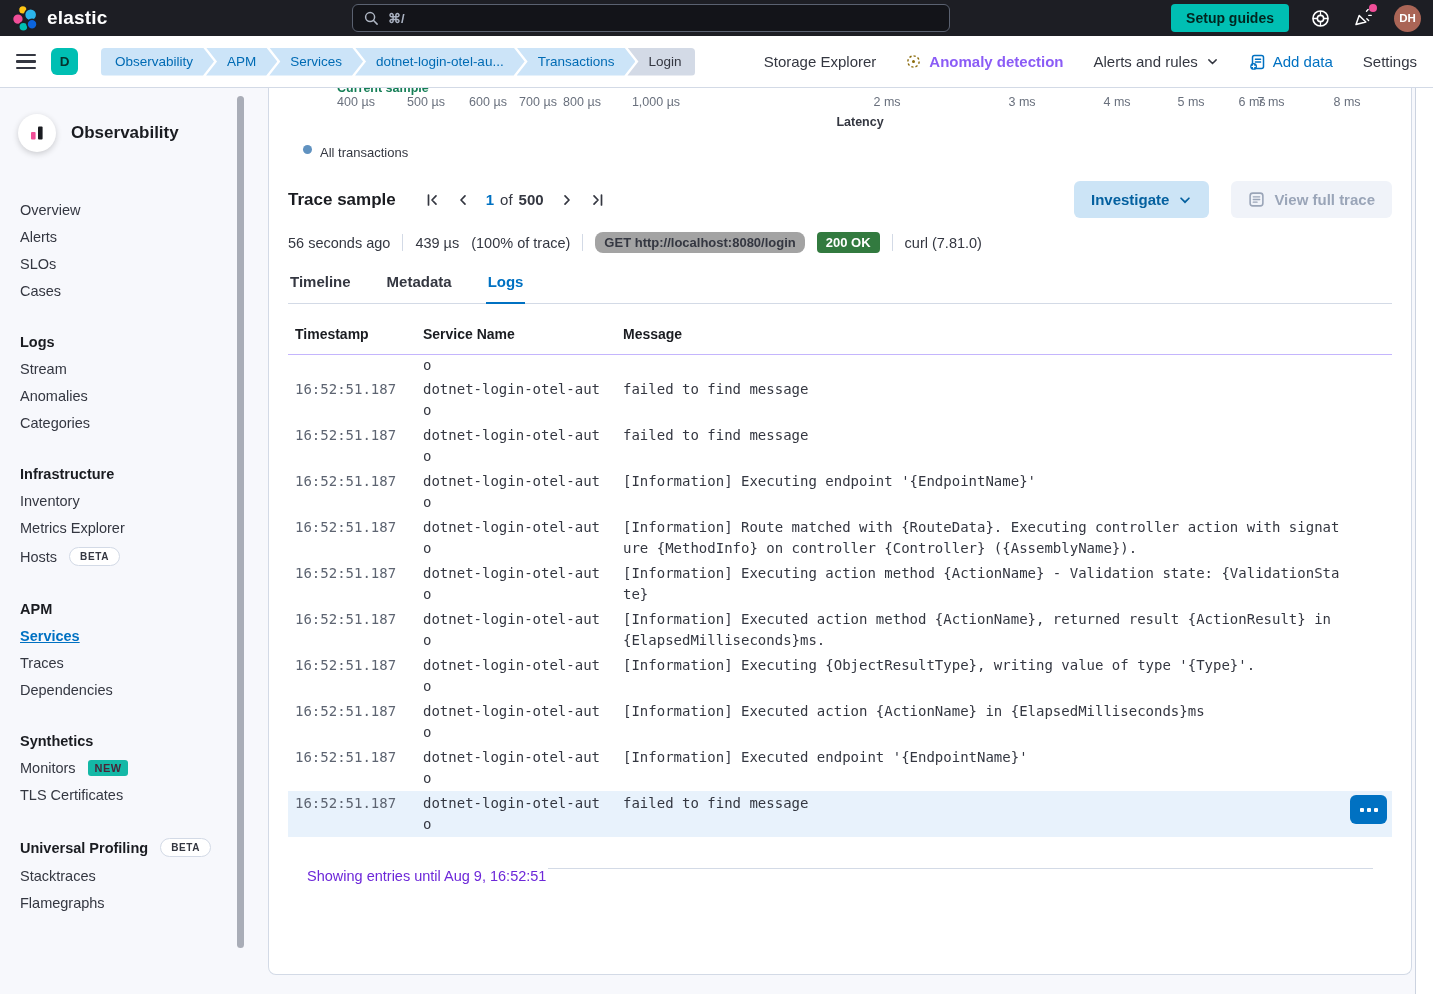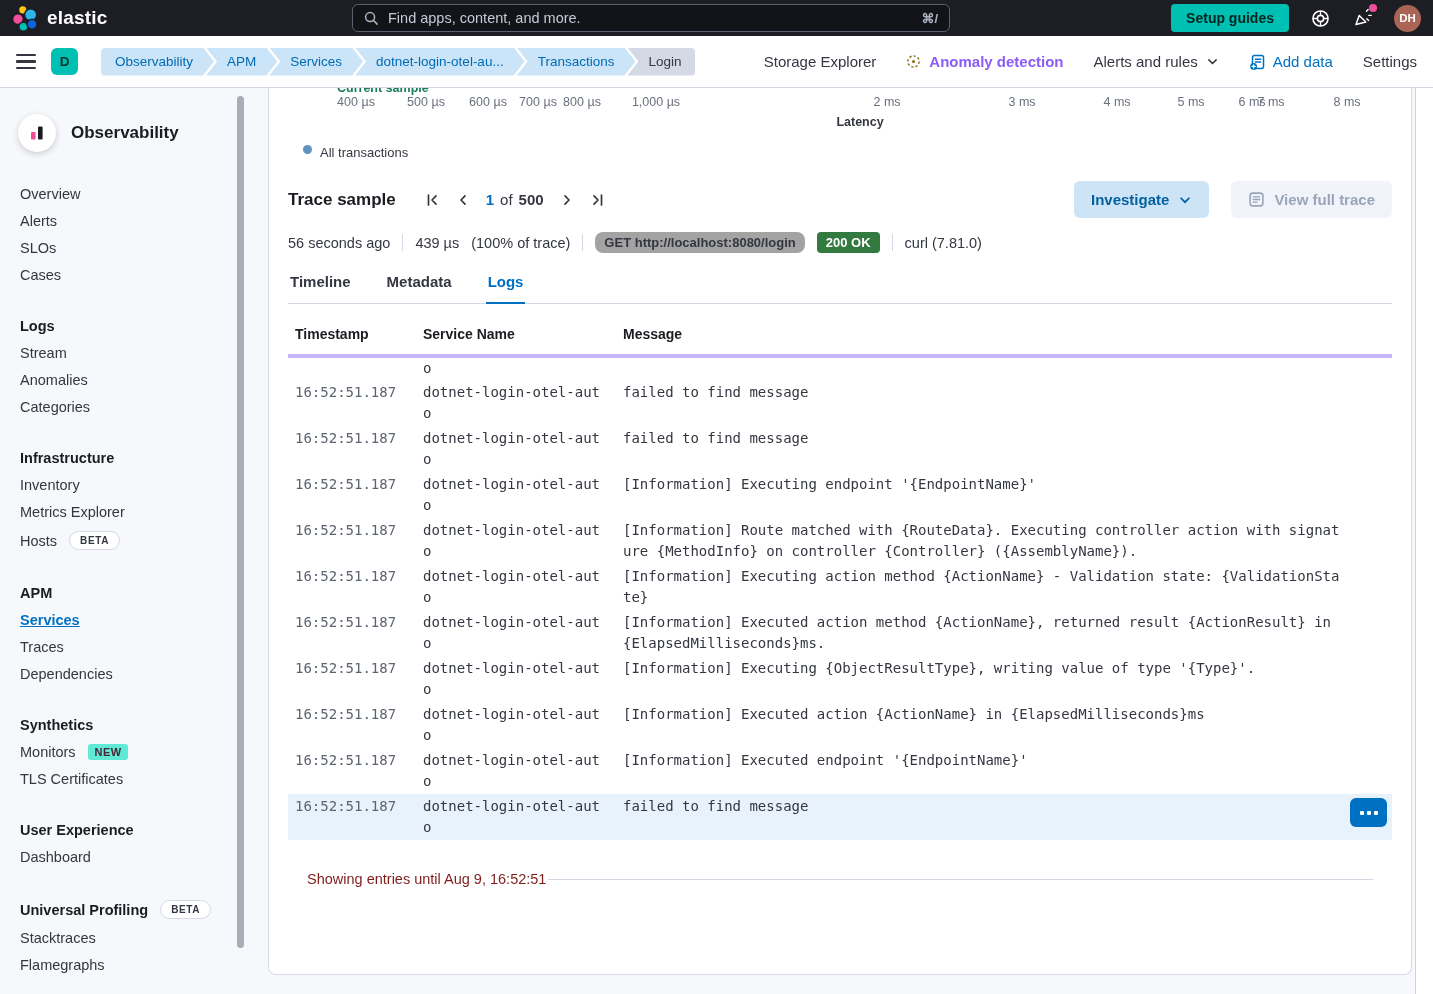--- a/index.html
+++ b/index.html
@@ -43,28 +43,28 @@
   .action.blue{color:#0071c2;font-weight:500}
 
   
   .body{display:flex;height:906px;background:#f7f8fc}
   .sidebar{width:248px;position:relative;padding:16px 14px 0 16px;overflow:hidden}
   .side-scroll{position:absolute;right:4px;top:8px;width:7px;height:852px;border-radius:4px;background:rgba(105,112,125,.55)}
   .side-head{display:flex;align-items:center;gap:15px;margin:10px 0 0 2px}
   .side-logo{width:38px;height:38px;border-radius:50%;background:#fff;box-shadow:0 2px 6px rgba(0,0,0,.18);
     display:flex;align-items:center;justify-content:center}
   .side-title{font-size:17px;font-weight:700;color:#1a1c21}
-  .nav{margin-top:30px}
+  .nav{margin-top:46px}
   .nav-group{margin-bottom:27px}
   .nav-header{font-size:14.5px;font-weight:700;color:#1a1c21;padding:4px 0 4px 4px;display:flex;align-items:center;gap:12px}
   .nav-item{font-size:14.5px;color:#343741;padding:4px 0 4px 4px;margin:3px 0;display:flex;align-items:center;gap:12px;cursor:pointer}
   .active-link{color:#0071c2;font-weight:700;text-decoration:underline}
   .badge-beta{border:1px solid #d3dae6;background:#fff;border-radius:12px;font-size:10px;font-weight:700;
     letter-spacing:.6px;padding:3px 10px;color:#343741}
-  .badge-new{background:#5eead4;border-radius:3px;font-size:11px;font-weight:700;letter-spacing:.4px;padding:2px 7px;color:#4a2538}
+  .badge-new{background:#14b8a6;border-radius:3px;font-size:11px;font-weight:700;letter-spacing:.4px;padding:2px 7px;color:#4a2538}
 
   .main{flex:1;position:relative}
   .scroll-gutter{position:absolute;right:0;top:0;bottom:0;width:18px;background:#fff;border-left:1px solid #ccd3e0}
   .card{position:absolute;left:20px;top:0;width:1144px;height:887px;background:#fff;border:1px solid #d3dae6;border-top:none;
     border-radius:0 0 8px 8px;overflow:hidden}
 
   
   .chart-strip{position:relative;height:80px}
   .current-sample{position:absolute;left:68px;top:-7px;font-size:12.5px;font-weight:700;color:#157e56}
   .tick{position:absolute;top:7px;transform:translateX(-50%);font-size:12.5px;color:#69707d;white-space:nowrap}
@@ -94,34 +94,34 @@
   .badge-ok{background:#327a3f;color:#fff;font-weight:600;font-size:13px;padding:3px 9px;border-radius:4px}
 
   
   .tabs{display:flex;gap:32px;margin:15px 19px 0;border-bottom:1px solid #d3dae6}
   .tab{font-size:15px;font-weight:600;color:#343741;padding:5px 2px 12px;cursor:pointer}
   .tab.active{color:#0071c2;border-bottom:2px solid #0071c2;margin-bottom:-1px}
 
   
   .logtable{margin:22px 19px 0}
   .cols{display:grid;grid-template-columns:135px 200px 1fr}
-  .thead{font-size:14px;font-weight:700;color:#1a1c21;padding-bottom:12px;border-bottom:4px solid #c4b5fd}
+  .thead{font-size:14px;font-weight:700;color:#1a1c21;padding-bottom:12px;border-bottom:1px solid #c4b5fd}
   .thead .th1{padding-left:7px}
   .log-row{font-family:"DejaVu Sans Mono",monospace;font-size:14px;line-height:21px;color:#343741;
     min-height:46px;padding:2px 0;position:relative;cursor:pointer}
   .log-row .c-time{padding-left:7px;color:#5d6471}
   .log-row .c-srv span{display:inline-block;max-width:21.4ch;word-break:break-all;vertical-align:top}
   .log-row .c-msg span{display:inline-block;max-width:85.4ch;word-break:break-all;vertical-align:top}
   .log-row.partial{min-height:22px;padding:0}
   .log-row.hl{background:#e8f2fc}
   .row-actions{position:absolute;right:5px;top:4px;width:37px;height:29px;background:#0071c2;border:none;border-radius:6px;
     display:flex;align-items:center;justify-content:center;gap:3px;cursor:pointer}
   .row-actions i{width:4px;height:4px;background:#fff;border-radius:1px}
 
-  .tfoot{display:flex;align-items:center;gap:2px;margin:31px 19px 0;font-size:14.5px;color:#7f1d1d}
+  .tfoot{display:flex;align-items:flex-start;gap:2px;margin:31px 19px 0;font-size:14.5px;color:#6d28d9}
   .tfoot .line{flex:1;border-top:1px solid #d3dae6}
 </style>
 </head>
 <body>
 
 <div class="shell">
 
   <div class="tophead">
     <div class="logo">
       <svg width="26" height="26" viewBox="0 0 24 24">
@@ -131,21 +131,20 @@
         <circle cx="10.5" cy="20" r="4.2" fill="#00bfb3" stroke="#1d1e24" stroke-width="1.4"></circle>
         <circle cx="18.5" cy="17.8" r="4.6" fill="#0b64dd" stroke="#1d1e24" stroke-width="1.4"></circle>
       </svg>
       <span>elastic</span>
     </div>
     <div class="searchbox">
       <svg width="15" height="15" viewBox="0 0 16 16">
         <circle cx="6.5" cy="6.5" r="4.8" fill="none" stroke="#aeb5c2" stroke-width="1.6"></circle>
         <path d="M10.2 10.2 14 14" stroke="#aeb5c2" stroke-width="1.6" stroke-linecap="round"></path>
       </svg>
-      <input type="text" placeholder="Find apps, content, and more." style="">
       <span class="shortcut">⌘/</span>
     </div>
     <div class="head-right">
       <button class="btn-setup">Setup guides</button>
       <span class="hicon">
         <svg width="21" height="21" viewBox="0 0 20 20">
           <circle cx="10" cy="10" r="7.2" fill="none" stroke="#fff" stroke-width="1.5"></circle>
           <circle cx="10" cy="10" r="3" fill="none" stroke="#fff" stroke-width="1.5"></circle>
           <path d="M10 2.8v4.2M10 13v4.2M2.8 10h4.2M13 10h4.2" stroke="#fff" stroke-width="1.2"></path>
         </svg>
@@ -293,28 +292,20 @@
           <div class="nav-group">
             <div class="nav-header">
               <span>Synthetics</span>
             </div>
             <div class="nav-item">
               <span class="nav-link">Monitors</span>
               <span class="badge-new">NEW</span>
             </div>
             <div class="nav-item">
               <span class="nav-link">TLS Certificates</span>
-            </div>
-          </div>
-          <div class="nav-group">
-            <div class="nav-header">
-              <span>User Experience</span>
-            </div>
-            <div class="nav-item">
-              <span class="nav-link">Dashboard</span>
             </div>
           </div>
           <div class="nav-group">
             <div class="nav-header">
               <span>Universal Profiling</span>
               <span class="badge-beta">BETA</span>
             </div>
             <div class="nav-item">
               <span class="nav-link">Stacktraces</span>
             </div>

